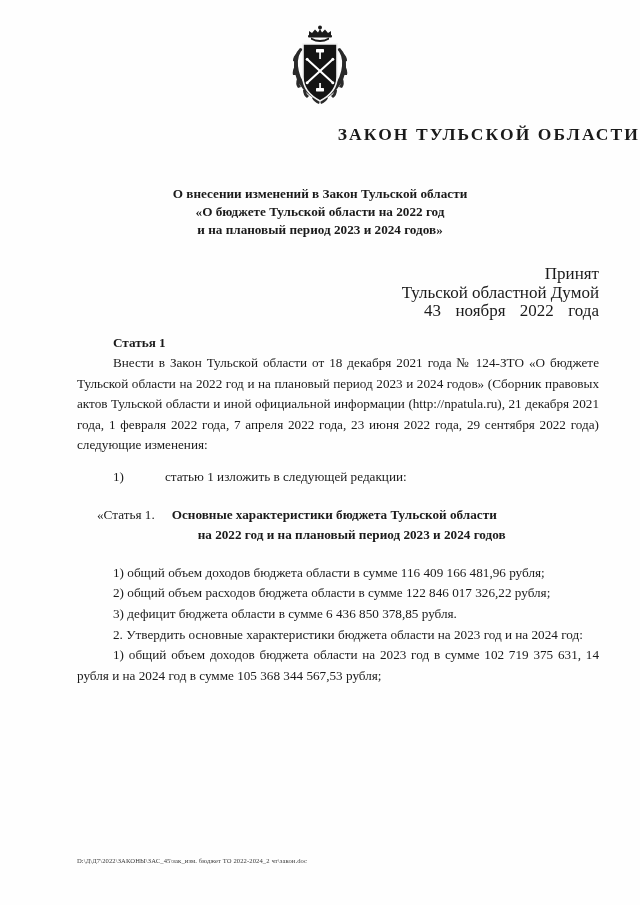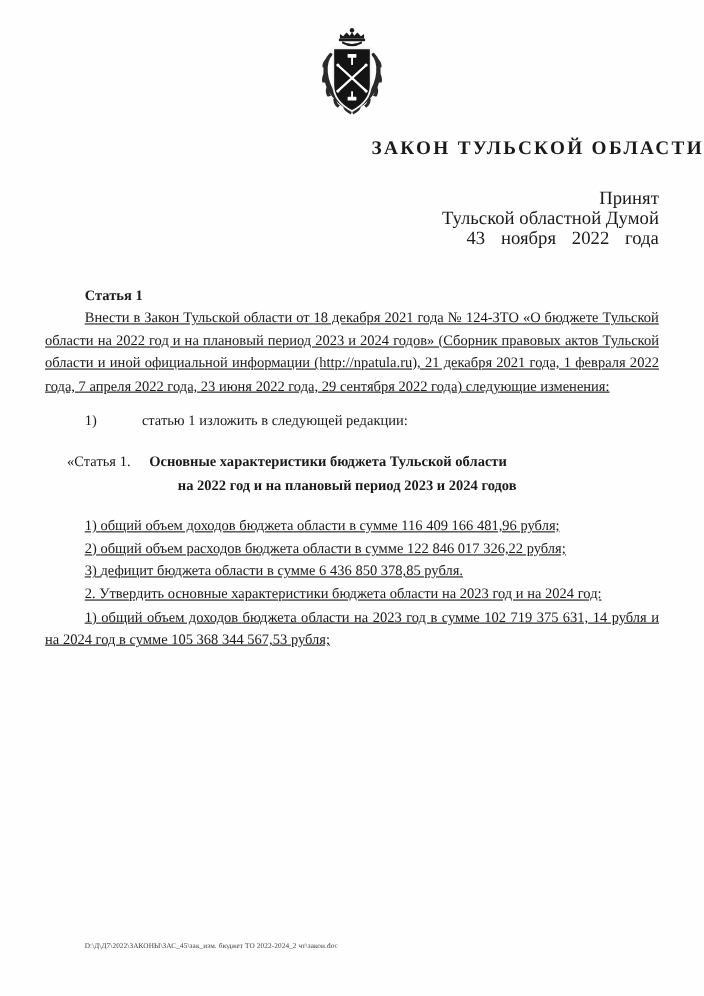--- a/index.html
+++ b/index.html
@@ -67,32 +67,32 @@
   }
   .adoption .line.spread {
     display: flex;
     justify-content: space-between;
     width: 175px;
     margin-left: auto;
   }
 
   
   .body-text {
-    margin-top: 32px;
-    padding-left: 41px;
+    margin-top: 12px;
+    padding-left: 77px;
     padding-right: 41px;
     font-size: 13.2px;
     line-height: 20.6px;
   }
   .p {
     text-align: justify;
     text-justify: inter-word;
     margin: 0;
   }
-  .p.indent { text-indent: 36px; text-decoration: underline; }
+  .p.indent { text-indent: 36px; }
   .article-label {
     font-weight: bold;
     text-indent: 36px;
   }
   .spacer-sm { height: 11px; }
   .spacer-md { height: 17px; }
 
   
   .numbered {
     display: flex;
@@ -186,20 +186,25 @@
 
       <g fill="#ffffff">
         <rect x="33" y="66" width="8" height="3.4" rx="0.6"></rect>
         <rect x="36.2" y="61" width="1.7" height="6"></rect>
       </g>
     </svg>
   </div>
 
   <div class="law-title">ЗАКОН ТУЛЬСКОЙ ОБЛАСТИ</div>
 
+  <div class="subtitle">
+    <div>О внесении изменений в Закон Тульской области</div>
+    <div>«О бюджете Тульской области на 2022 год</div>
+    <div>и на плановый период 2023 и 2024 годов»</div>
+  </div>
 
   <div class="adoption">
     <div class="line">Принят</div>
     <div class="line">Тульской областной Думой</div>
     <div class="line spread">
       <span>43</span>
       <span>ноября</span>
       <span>2022</span>
       <span>года</span>
     </div>

